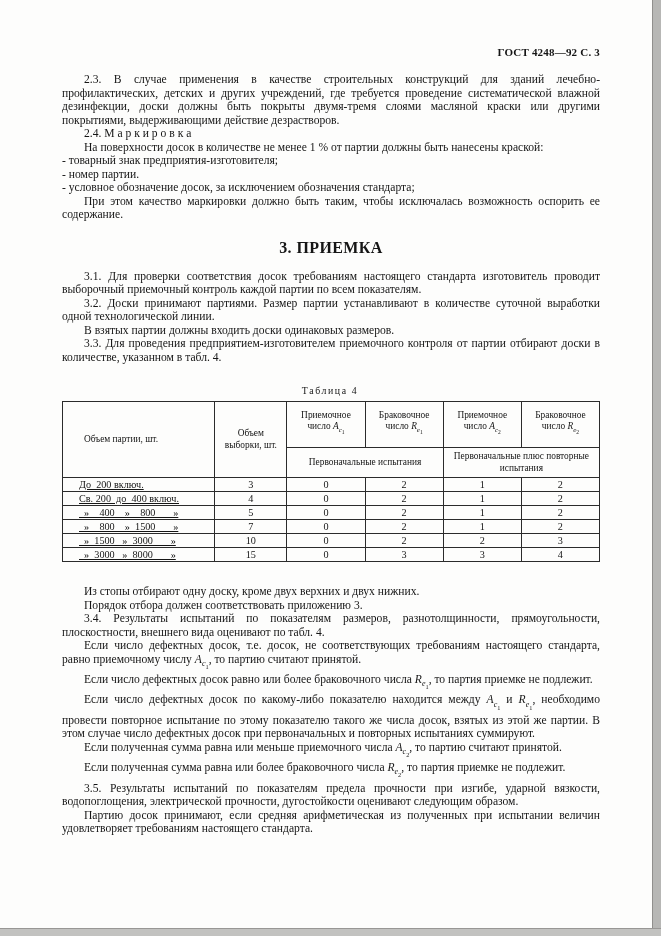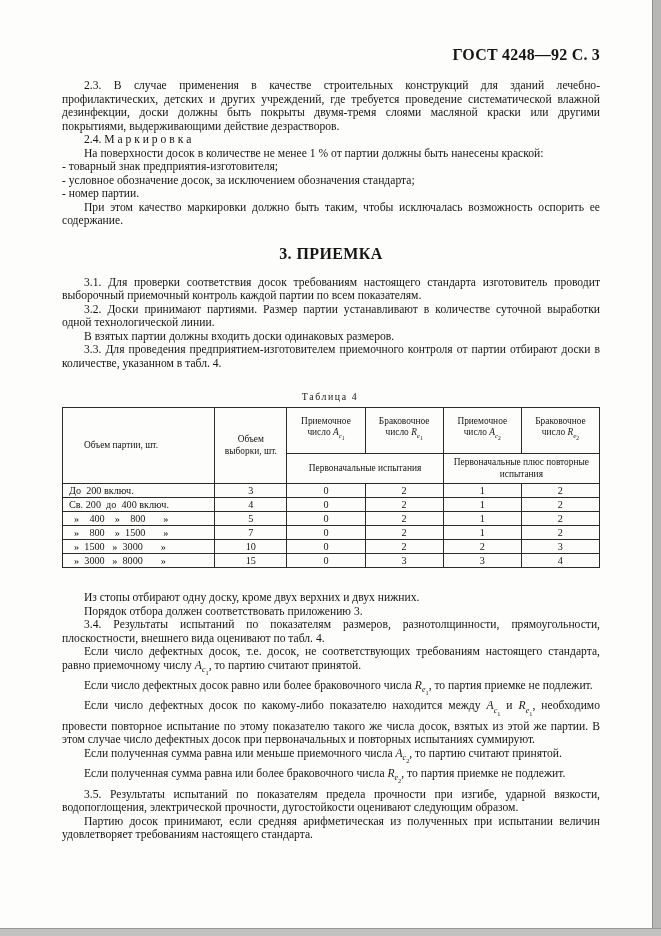--- a/index.html
+++ b/index.html
@@ -27,21 +27,21 @@
     width: 100%; height: 8px;
     background: #c2c2c0;
     border-top: 1px solid #989795;
   }
   .content {
     position: absolute; left: 62px; top: 46px; width: 538px;
   }
   .doc-header {
     text-align: right;
     font-weight: 700;
-    font-size: 16px;
+    font-size: 11px;
     letter-spacing: 0.2px;
     margin-bottom: 15px;
   }
   .para {
     margin: 0;
     font-size: 11.6px;
     line-height: 13.5px;
     text-align: justify;
   }
   .indent { text-indent: 22px; }
@@ -77,21 +77,21 @@
   .sampling .th-party { text-align: left; padding-left: 21px; }
   .sampling thead tr.hdr-top th { height: 46px; }
   .sampling thead tr.hdr-sub th { height: 30px; }
   .sampling td {
     font-size: 10.2px;
     line-height: 13px;
     height: 13px;
     padding: 0 3px;
     vertical-align: middle;
   }
-  .sampling td.range { text-align: left; white-space: pre; padding-left: 6px; }
+  .sampling td.range { text-align: left; white-space: pre; padding-left: 16px; text-decoration: underline; }
   .sampling td.num { text-align: center; }
   .c-party { width: 152px; }
   .c-sample { width: 72px; }
   .c-n { width: 78px; }
   .math i { font-style: italic; }
   .para .math sub { font-size: 8px; }
   .para .math sub sub { font-size: 6.3px; }
   .sampling .math sub { font-size: 7px; }
   .sampling .math sub sub { font-size: 5.5px; }
   .after-table { margin-top: 23px; }
@@ -104,22 +104,22 @@
   <div class="edge-bottom"></div>
 
   <div class="content">
 
     <div class="doc-header">ГОСТ 4248—92  С. 3</div>
 
     <p class="para indent">2.3. В случае применения в качестве строительных конструкций для зданий лечебно-профилактических, детских и других учреждений, где требуется проведение систематической влажной дезинфекции, доски должны быть покрыты двумя-тремя слоями масляной краски или другими покрытиями, выдерживающими действие дезрастворов.</p>
     <p class="para indent">2.4. М а р к и р о в к а</p>
     <p class="para indent">На поверхности досок в количестве не менее 1 % от партии должны быть нанесены краской:</p>
     <p class="para">- товарный знак предприятия-изготовителя;</p>
+    <p class="para">- номер партии.</p>
     <p class="para">- условное обозначение досок, за исключением обозначения стандарта;</p>
-    <p class="para">- номер партии.</p>
     <p class="para indent">При этом качество маркировки должно быть таким, чтобы исключалась возможность оспорить ее содержание.</p>
 
     <h2 class="sec-heading">3. ПРИЕМКА</h2>
 
     <p class="para indent">3.1. Для проверки соответствия досок требованиям настоящего стандарта изготовитель проводит выборочный приемочный контроль каждой партии по всем показателям.</p>
     <p class="para indent">3.2. Доски принимают партиями. Размер партии устанавливают в количестве суточной выработки одной технологической линии.</p>
     <p class="para indent">В взятых партии должны входить доски одинаковых размеров.</p>
     <p class="para indent">3.3. Для проведения предприятием-изготовителем приемочного контроля от партии отбирают доски в количестве, указанном в табл. 4.</p>
 
     <div class="table-caption">Таблица 4</div>

